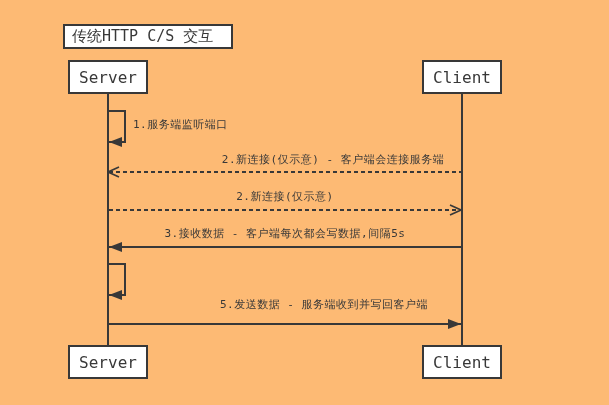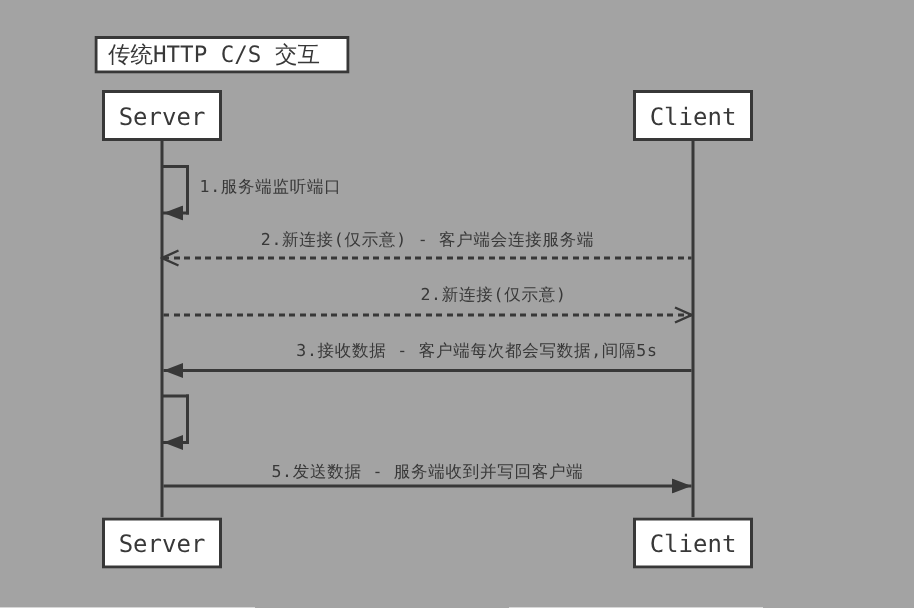--- a/index.html
+++ b/index.html
@@ -1,17 +1,17 @@
 <!DOCTYPE html>
 <html><head>
 <meta charset="utf-8">
 <style>
   html,body{margin:0;padding:0;background:#ffffff;}
   .canvas{
-    position:relative;width:609px;height:405px;background:#a3a3a3;
+    position:relative;width:609px;height:405px;background:#fdba74;
     font-family:"DejaVu Sans Mono","Liberation Mono",monospace;
     color:#383838;overflow:hidden;
   }
   .box{
     position:absolute;box-sizing:border-box;border:2px solid #383838;background:#ffffff;
     display:flex;align-items:center;justify-content:center;font-size:16px;
   }
   .title-box{justify-content:flex-start;padding-left:7px;font-size:15px;}
   .lifeline{position:absolute;width:2px;background:#383838;}
   .hline{position:absolute;height:2px;}
@@ -46,44 +46,44 @@
 
   <div class="lifeline" style="left:107px;top:93px;height:252px;"></div>
   <div class="lifeline" style="left:461px;top:93px;height:252px;"></div>
 
   <div class="self-loop" style="left:108px;top:110px;width:18px;height:33px;"></div>
   <svg class="ah" style="left:109px;top:137px;" width="13" height="10" viewBox="0 0 13 10">
     <path d="M13 0 L0 5 L13 10 Z" fill="#383838"></path>
   </svg>
   <div class="msg-label" style="left:133px;top:116px;">1.服务端监听端口</div>
 
-  <div class="msg-label centered" style="top:151px;">2.新连接(仅示意) - 客户端会连接服务端</div>
+  <div class="msg-label centered" style="top:151px;margin-left:48px;">2.新连接(仅示意) - 客户端会连接服务端</div>
   <div class="hline dashed" style="left:109px;top:171px;width:352px;"></div>
   <svg class="ah" style="left:107px;top:166px;" width="13" height="12" viewBox="0 0 13 12">
     <path d="M12 1 L1 6 L12 11" fill="none" stroke="#383838" stroke-width="1.6"></path>
   </svg>
 
-  <div class="msg-label centered" style="top:188px;padding-left:44px;">2.新连接(仅示意)</div>
+  <div class="msg-label centered" style="top:188px;">2.新连接(仅示意)</div>
   <div class="hline dashed" style="left:109px;top:209px;width:352px;"></div>
   <svg class="ah" style="left:449px;top:204px;" width="13" height="12" viewBox="0 0 13 12">
     <path d="M1 1 L12 6 L1 11" fill="none" stroke="#383838" stroke-width="1.6"></path>
   </svg>
 
-  <div class="msg-label centered" style="top:225px;margin-left:33px;">3.接收数据 - 客户端每次都会写数据,间隔5s</div>
+  <div class="msg-label centered" style="top:225px;">3.接收数据 - 客户端每次都会写数据,间隔5s</div>
   <div class="hline solid" style="left:109px;top:246px;width:352px;"></div>
   <svg class="ah" style="left:109px;top:242px;" width="13" height="10" viewBox="0 0 13 10">
     <path d="M13 0 L0 5 L13 10 Z" fill="#383838"></path>
   </svg>
 
   <div class="self-loop" style="left:108px;top:263px;width:18px;height:33px;"></div>
   <svg class="ah" style="left:109px;top:290px;" width="13" height="10" viewBox="0 0 13 10">
     <path d="M13 0 L0 5 L13 10 Z" fill="#383838"></path>
   </svg>
 
-  <div class="msg-label centered" style="top:306px;">5.发送数据 - 服务端收到并写回客户端</div>
+  <div class="msg-label centered" style="top:296px;margin-left:39px;">5.发送数据 - 服务端收到并写回客户端</div>
   <div class="hline solid" style="left:109px;top:323px;width:352px;"></div>
   <svg class="ah" style="left:448px;top:319px;" width="13" height="10" viewBox="0 0 13 10">
     <path d="M0 0 L13 5 L0 10 Z" fill="#383838"></path>
   </svg>
 
   <div class="box" style="left:68px;top:345px;width:80px;height:34px;">
     <span>Server</span>
   </div>
   <div class="box" style="left:422px;top:345px;width:80px;height:34px;">
     <span>Client</span>

